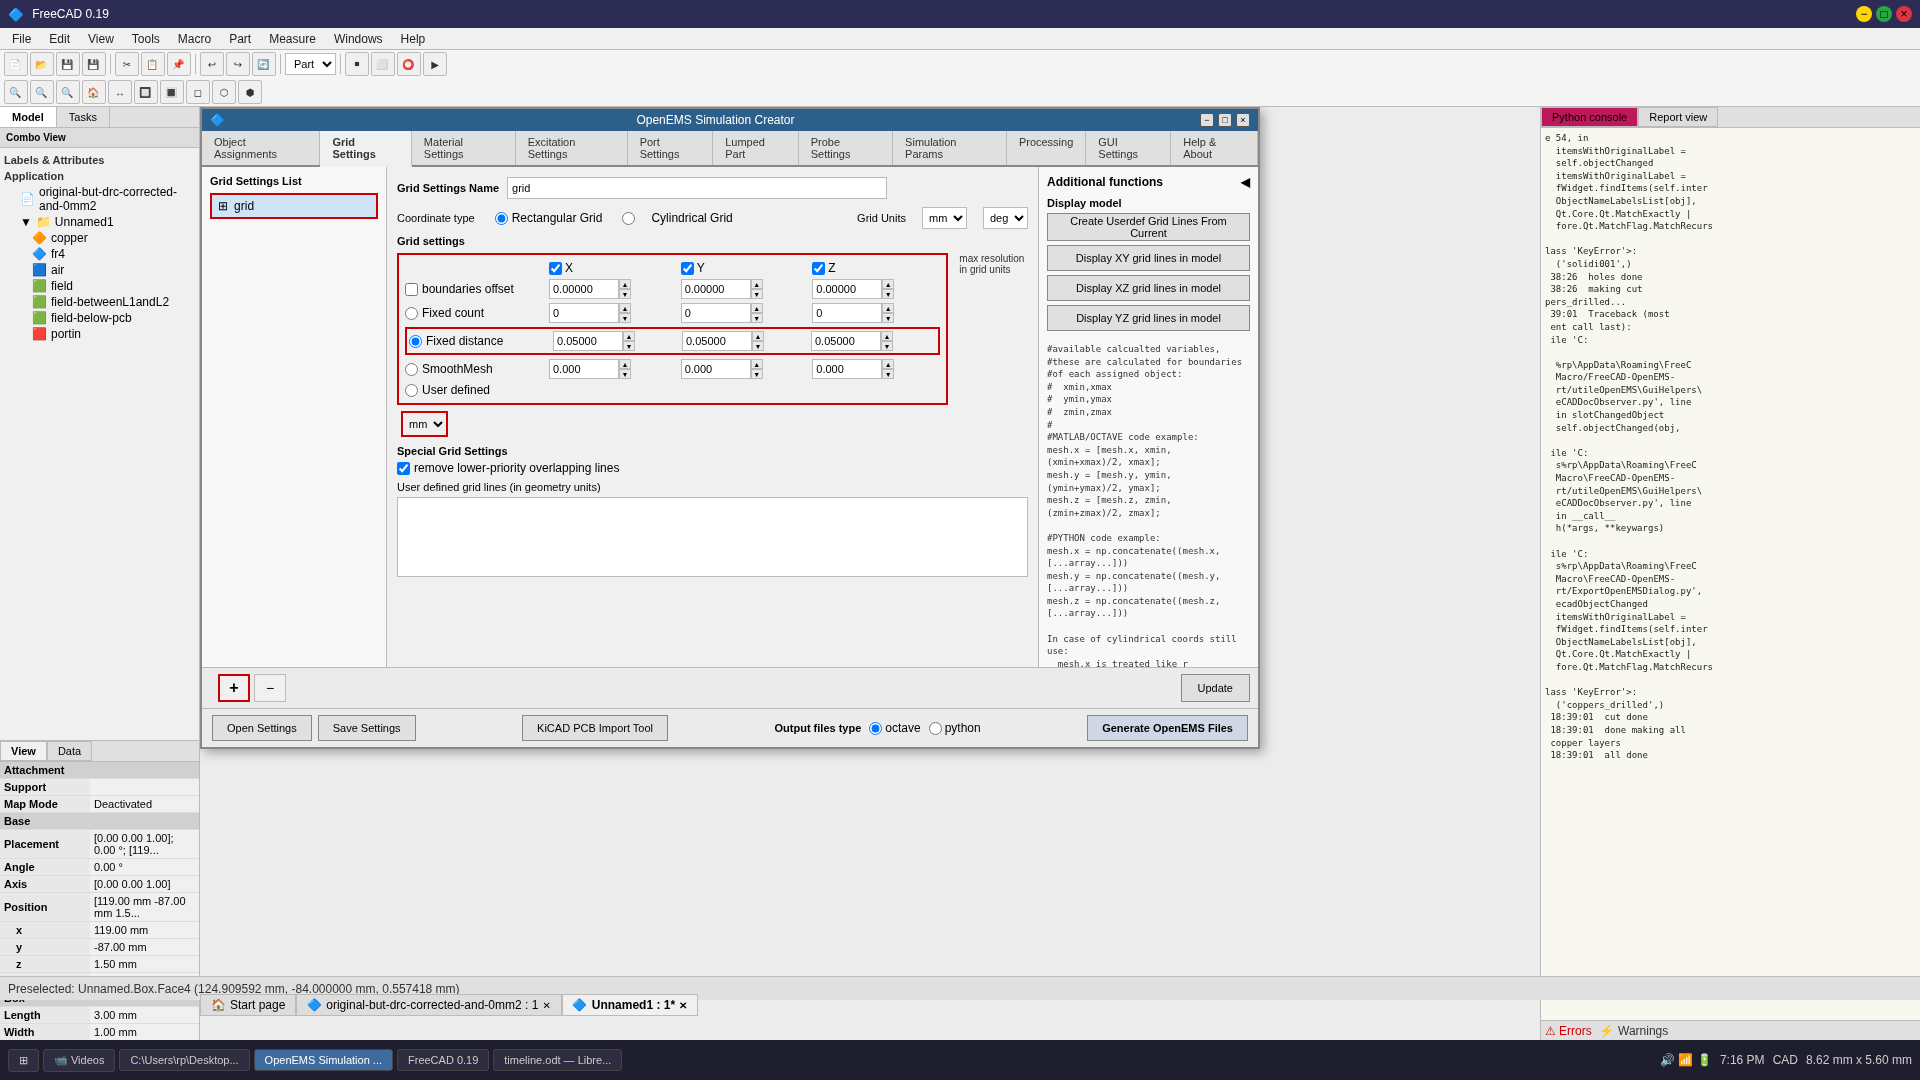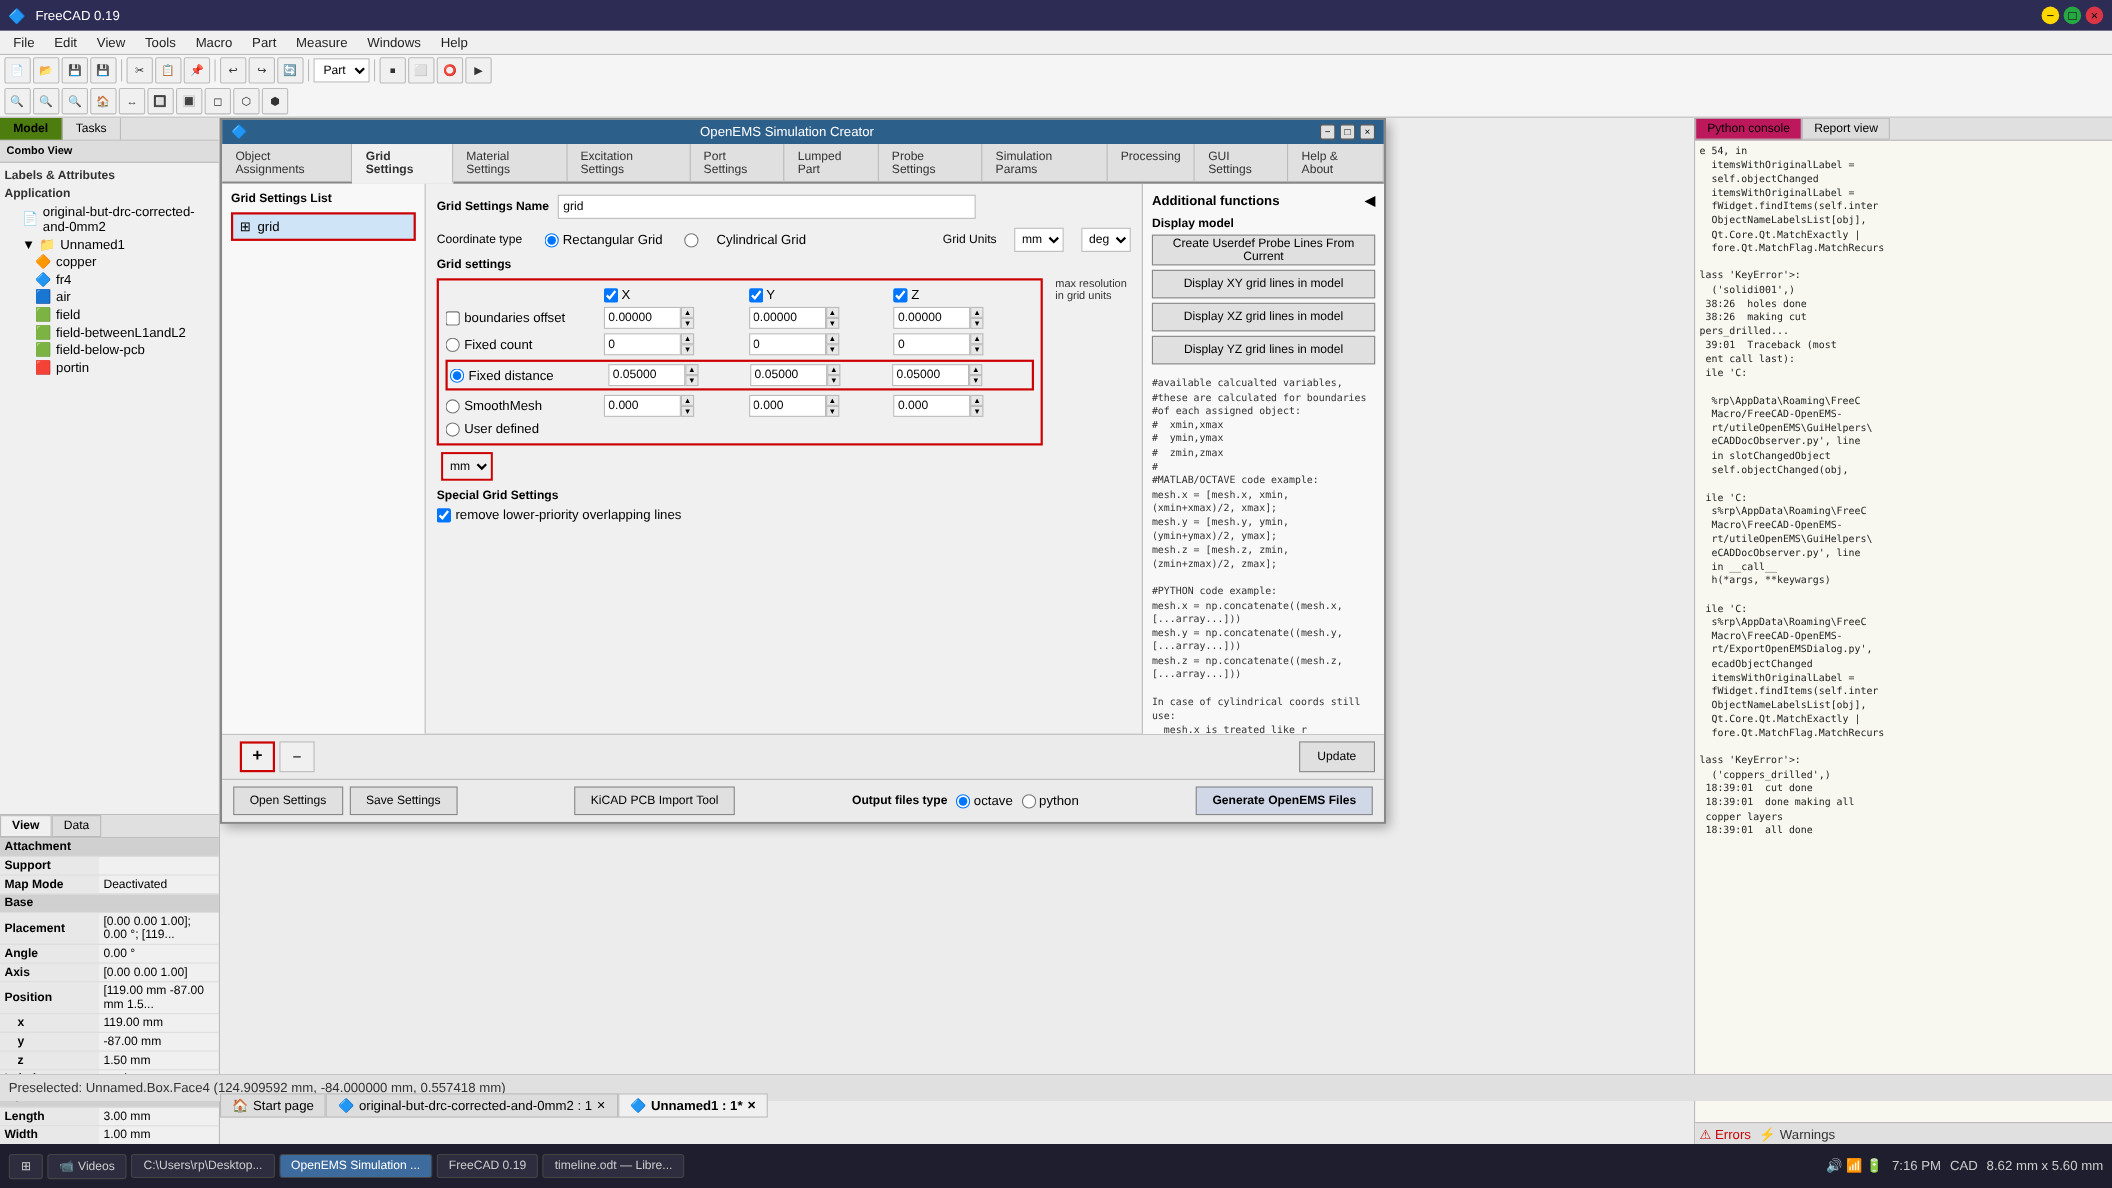--- a/index.html
+++ b/index.html
@@ -34,21 +34,21 @@
     .tb-sep { width: 1px; height: 20px; background: #bbb; margin: 0 2px; }
     .tb-dropdown { height: 22px; background: white; border: 1px solid #bbb; padding: 0 4px; font-size: 11px; }
 
     
     #main-content { flex: 1; display: flex; overflow: hidden; }
 
     
     #left-panel { width: 200px; background: #f0f0f0; border-right: 1px solid #bbb; display: flex; flex-direction: column; overflow: hidden; }
     #combo-view-tabs { display: flex; border-bottom: 1px solid #bbb; background: #e0e0e0; }
     .combo-tab { padding: 4px 12px; cursor: pointer; font-size: 11px; border-right: 1px solid #bbb; }
-    .combo-tab.active { background: #4d7c0f; font-weight: bold; }
+    .combo-tab.active { background: #ffffff; font-weight: bold; }
     #tree-area { flex: 1; overflow-y: auto; padding: 4px; }
     .tree-section { font-weight: bold; font-size: 11px; color: #333; padding: 2px 0; }
     .tree-item { display: flex; align-items: center; gap: 4px; padding: 1px 4px; cursor: pointer; font-size: 11px; }
     .tree-indent { padding-left: 16px; }
     .tree-indent2 { padding-left: 28px; }
     
     
     #property-panel { border-top: 1px solid #bbb; overflow-y: auto; max-height: 300px; }
     .prop-table { width: 100%; border-collapse: collapse; }
     .prop-table td { padding: 2px 4px; border-bottom: 1px solid #ddd; font-size: 11px; }
@@ -542,30 +542,34 @@
             
             <div style="margin-top:8px;">
               <div style="font-size:11px; font-weight:bold; margin-bottom:4px;">Special Grid Settings</div>
               <div style="display:flex; align-items:center; gap:4px; font-size:11px; margin-bottom:6px;">
                 <input type="checkbox" checked="" style="">
                 <span>remove lower-priority overlapping lines</span>
               </div>
             </div>
 
             
+            <div>
+              <div style="font-size:11px; margin-bottom:4px;">User defined grid lines (in geometry units)</div>
+              <textarea class="user-defined-area" style="width: 100%; height: 80px;"></textarea>
+            </div>
 
           </div>
 
           <div style="width:220px; border-left:1px solid #bbb; padding:8px; background:#f8f8f8; overflow-y:auto;">
             <div style="font-size:11px; font-weight:bold; margin-bottom:8px; display:flex; justify-content:space-between;">
               <span>Additional functions</span>
               <span style="cursor:pointer;">◀</span>
             </div>
             <div style="font-size:11px; font-weight:bold; margin-bottom:4px;">Display model</div>
-            <button class="right-panel-btn" style="height:28px; width:100%; background:#e0e0e0; border:1px solid #888; cursor:pointer; font-size:11px; margin-bottom:4px;">Create Userdef Probe Lines From Current</button>
+            <button class="right-panel-btn" style="height:28px; width:100%; background:#e0e0e0; border:1px solid #888; cursor:pointer; font-size:11px; margin-bottom:4px;">Create Userdef Grid Lines From Current</button>
             <button class="right-panel-btn" style="height:26px; width:100%; background:#e0e0e0; border:1px solid #888; cursor:pointer; font-size:11px; margin-bottom:4px;">Display XY grid lines in model</button>
             <button class="right-panel-btn" style="height:26px; width:100%; background:#e0e0e0; border:1px solid #888; cursor:pointer; font-size:11px; margin-bottom:4px;">Display XZ grid lines in model</button>
             <button class="right-panel-btn" style="height:26px; width:100%; background:#e0e0e0; border:1px solid #888; cursor:pointer; font-size:11px; margin-bottom:4px;">Display YZ grid lines in model</button>
 
             
             <div style="font-size:9px; font-family:monospace; color:#333; margin-top:8px; line-height:1.4; white-space:pre-wrap;">#available calcualted variables,
 #these are calculated for boundaries
 #of each assigned object:
 #  xmin,xmax
 #  ymin,ymax

